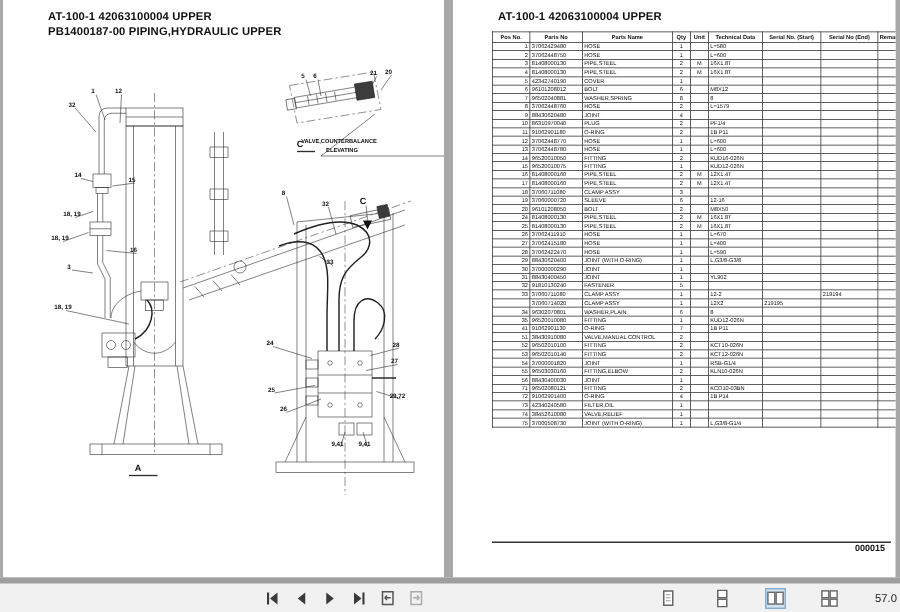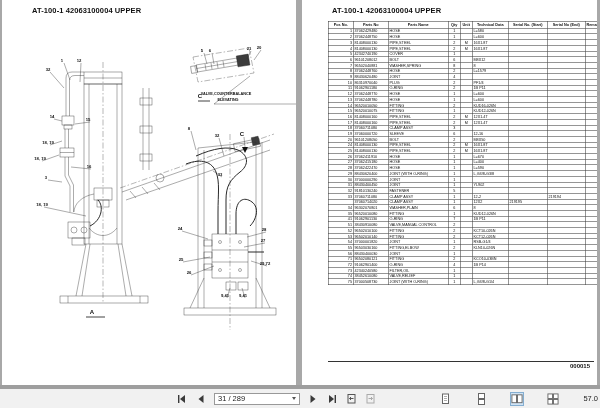--- a/index.html
+++ b/index.html
@@ -54,20 +54,21 @@
   .dim{opacity:.45;}
 </style>
 </head>
 <body>
 
 <div id="screenshot">
 
   <div class="page page-left">
     <div class="lp-titles">
       <div>AT-100-1 42063100004 UPPER</div>
+      <div>PB1400187-00 PIPING,HYDRAULIC UPPER</div>
     </div>
 
     <svg class="diagram" viewBox="0 0 588 768" xmlns="http://www.w3.org/2000/svg">
       <g class="art" transform="scale(2)">
 
         <line class="cl" x1="101" y1="62" x2="101" y2="302"></line>
         <rect x="82" y="72" width="38" height="12"></rect>
         <line x1="82" y1="78" x2="120" y2="78"></line>
         <rect x="82" y="84" width="38" height="160"></rect>
         <line x1="87" y1="84" x2="87" y2="244"></line>
@@ -749,24 +750,20 @@
         <svg width="10" height="10" viewBox="0 0 10 10">
             <rect x="1" y="1" width="1.4" height="8" fill="#3a3a3a"></rect>
             <polygon points="8,1 3,5 8,9" fill="#3a3a3a"></polygon>
           </svg>
       </span>
       <span class="tbtn">
         <svg width="10" height="10" viewBox="0 0 10 10">
             <polygon points="7.5,1 2.5,5 7.5,9" fill="#3a3a3a"></polygon>
           </svg>
       </span>
-      <span class="pagebox">
-        <span class="val">31 / 289</span>
-        <span class="caret"></span>
-      </span>
       <span class="tbtn">
         <svg width="10" height="10" viewBox="0 0 10 10">
             <polygon points="2.5,1 7.5,5 2.5,9" fill="#3a3a3a"></polygon>
           </svg>
       </span>
       <span class="tbtn">
         <svg width="10" height="10" viewBox="0 0 10 10">
             <polygon points="2,1 7,5 2,9" fill="#3a3a3a"></polygon>
             <rect x="7.6" y="1" width="1.4" height="8" fill="#3a3a3a"></rect>
           </svg>

